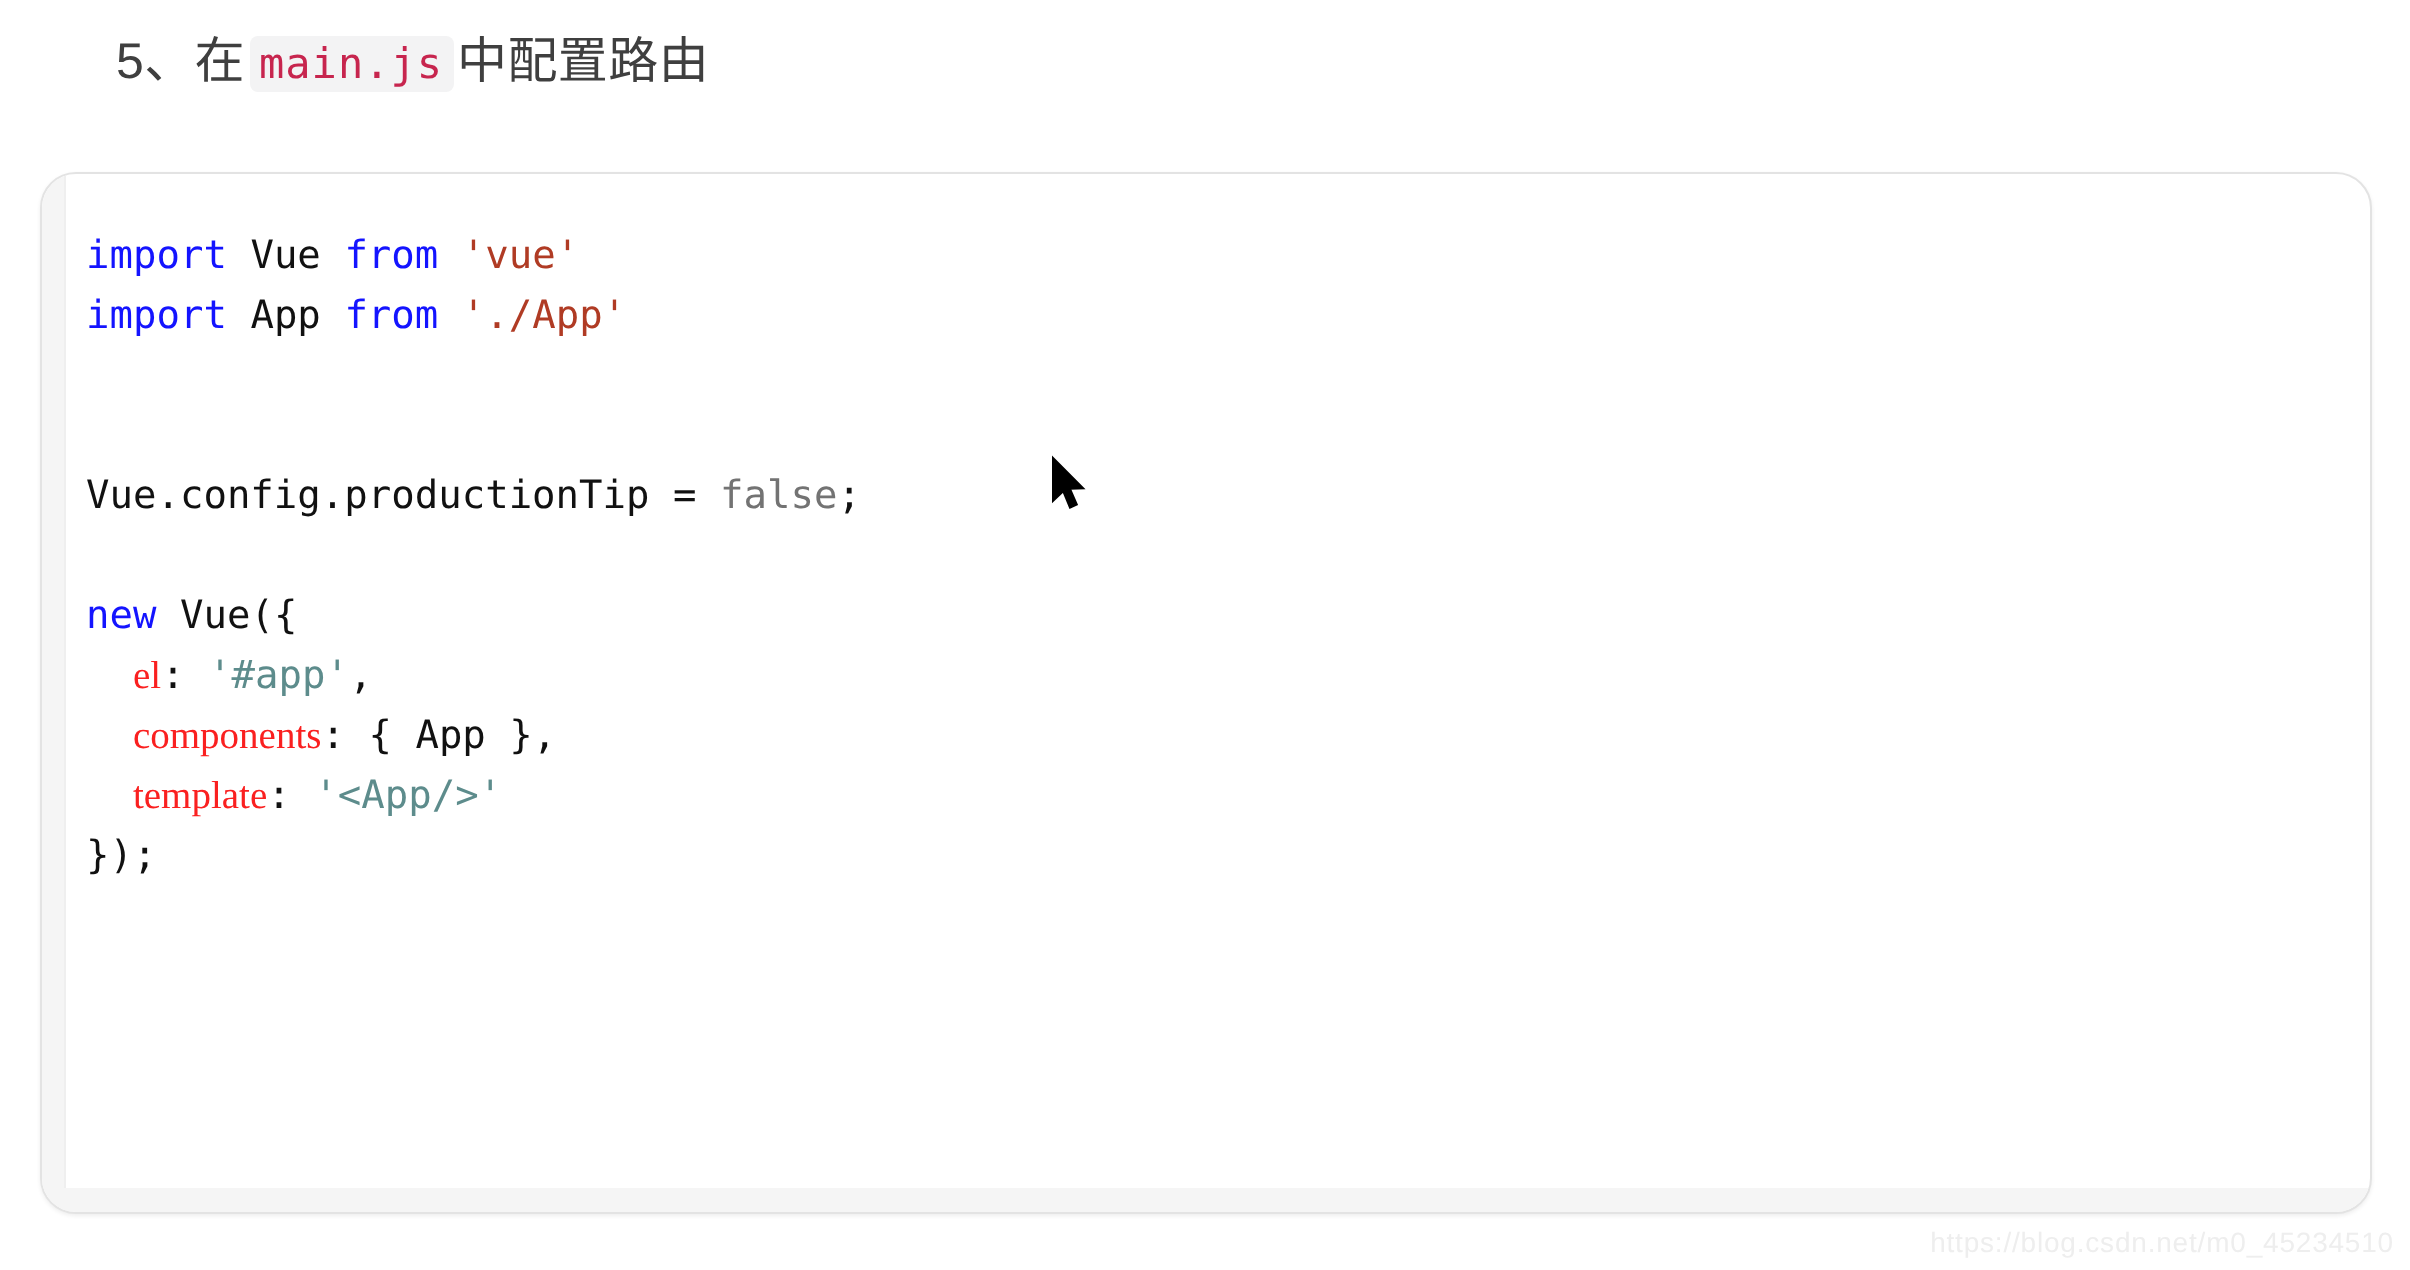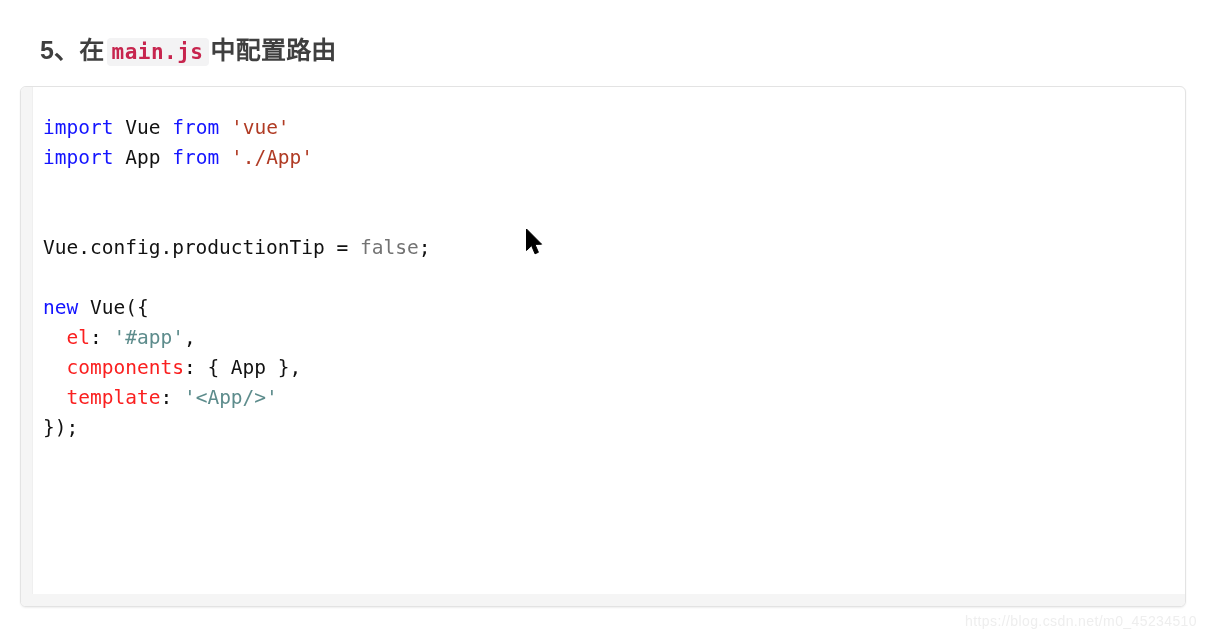--- a/index.html
+++ b/index.html
@@ -13,29 +13,28 @@
     height: 635px;
     position: relative;
     overflow: hidden;
     font-family: "Liberation Sans", "DejaVu Sans", sans-serif;
     -webkit-font-smoothing: antialiased;
   }
 
   
   .heading {
     position: absolute;
-    left: 40px;
+    left: 58px;
     top: 12px;
     font-size: 25px;
     line-height: 38px;
     color: #3f3f3f;
-    font-weight: 700;
+    font-weight: 400;
     white-space: nowrap;
     letter-spacing: 0.2px;
-    margin-top: 19px;
   }
   .heading .num { font-size: 25px; }
   .heading .inline-code {
     font-family: "DejaVu Sans Mono", "Liberation Mono", monospace;
     font-size: 21px;
     color: #c7254e;
     background: #f3f3f4;
     border-radius: 4px;
     padding: 2px 5px;
     margin: 0 2px;
@@ -44,21 +43,21 @@
 
   
   .code-block {
     position: absolute;
     left: 20px;
     top: 86px;
     width: 1166px;
     height: 521px;
     background: #ffffff;
     border: 1px solid #e3e3e3;
-    border-radius: 6px;
+    border-radius: 18px;
     box-shadow: 0 1px 2px rgba(0,0,0,0.07);
     box-sizing: border-box;
     overflow: hidden;
   }
   .code-gutter {
     position: absolute;
     left: 0;
     top: 0;
     bottom: 0;
     width: 11px;
@@ -92,21 +91,21 @@
     letter-spacing: 0px;
   }
   .code-line.blank { color: transparent; }
 
   
   .tok-kw      { color: #1414ff; }           
   .tok-plain   { color: #111111; }
   .tok-str-imp { color: #b03b24; }           
   .tok-str     { color: #5d8c8c; text-align: center; }           
   .tok-cmt     { color: #9fc08f; font-style: normal; }
-  .tok-key     { color: #fa2020; }           
+  .tok-key     { color: #fa2020; font-family: Liberation Serif, serif; }           
   .tok-bool    { color: #737373; }           
 
   
   .cursor {
     position: absolute;
     left: 524px;
     top: 227px;
     width: 22px;
     height: 30px;
     pointer-events: none;

